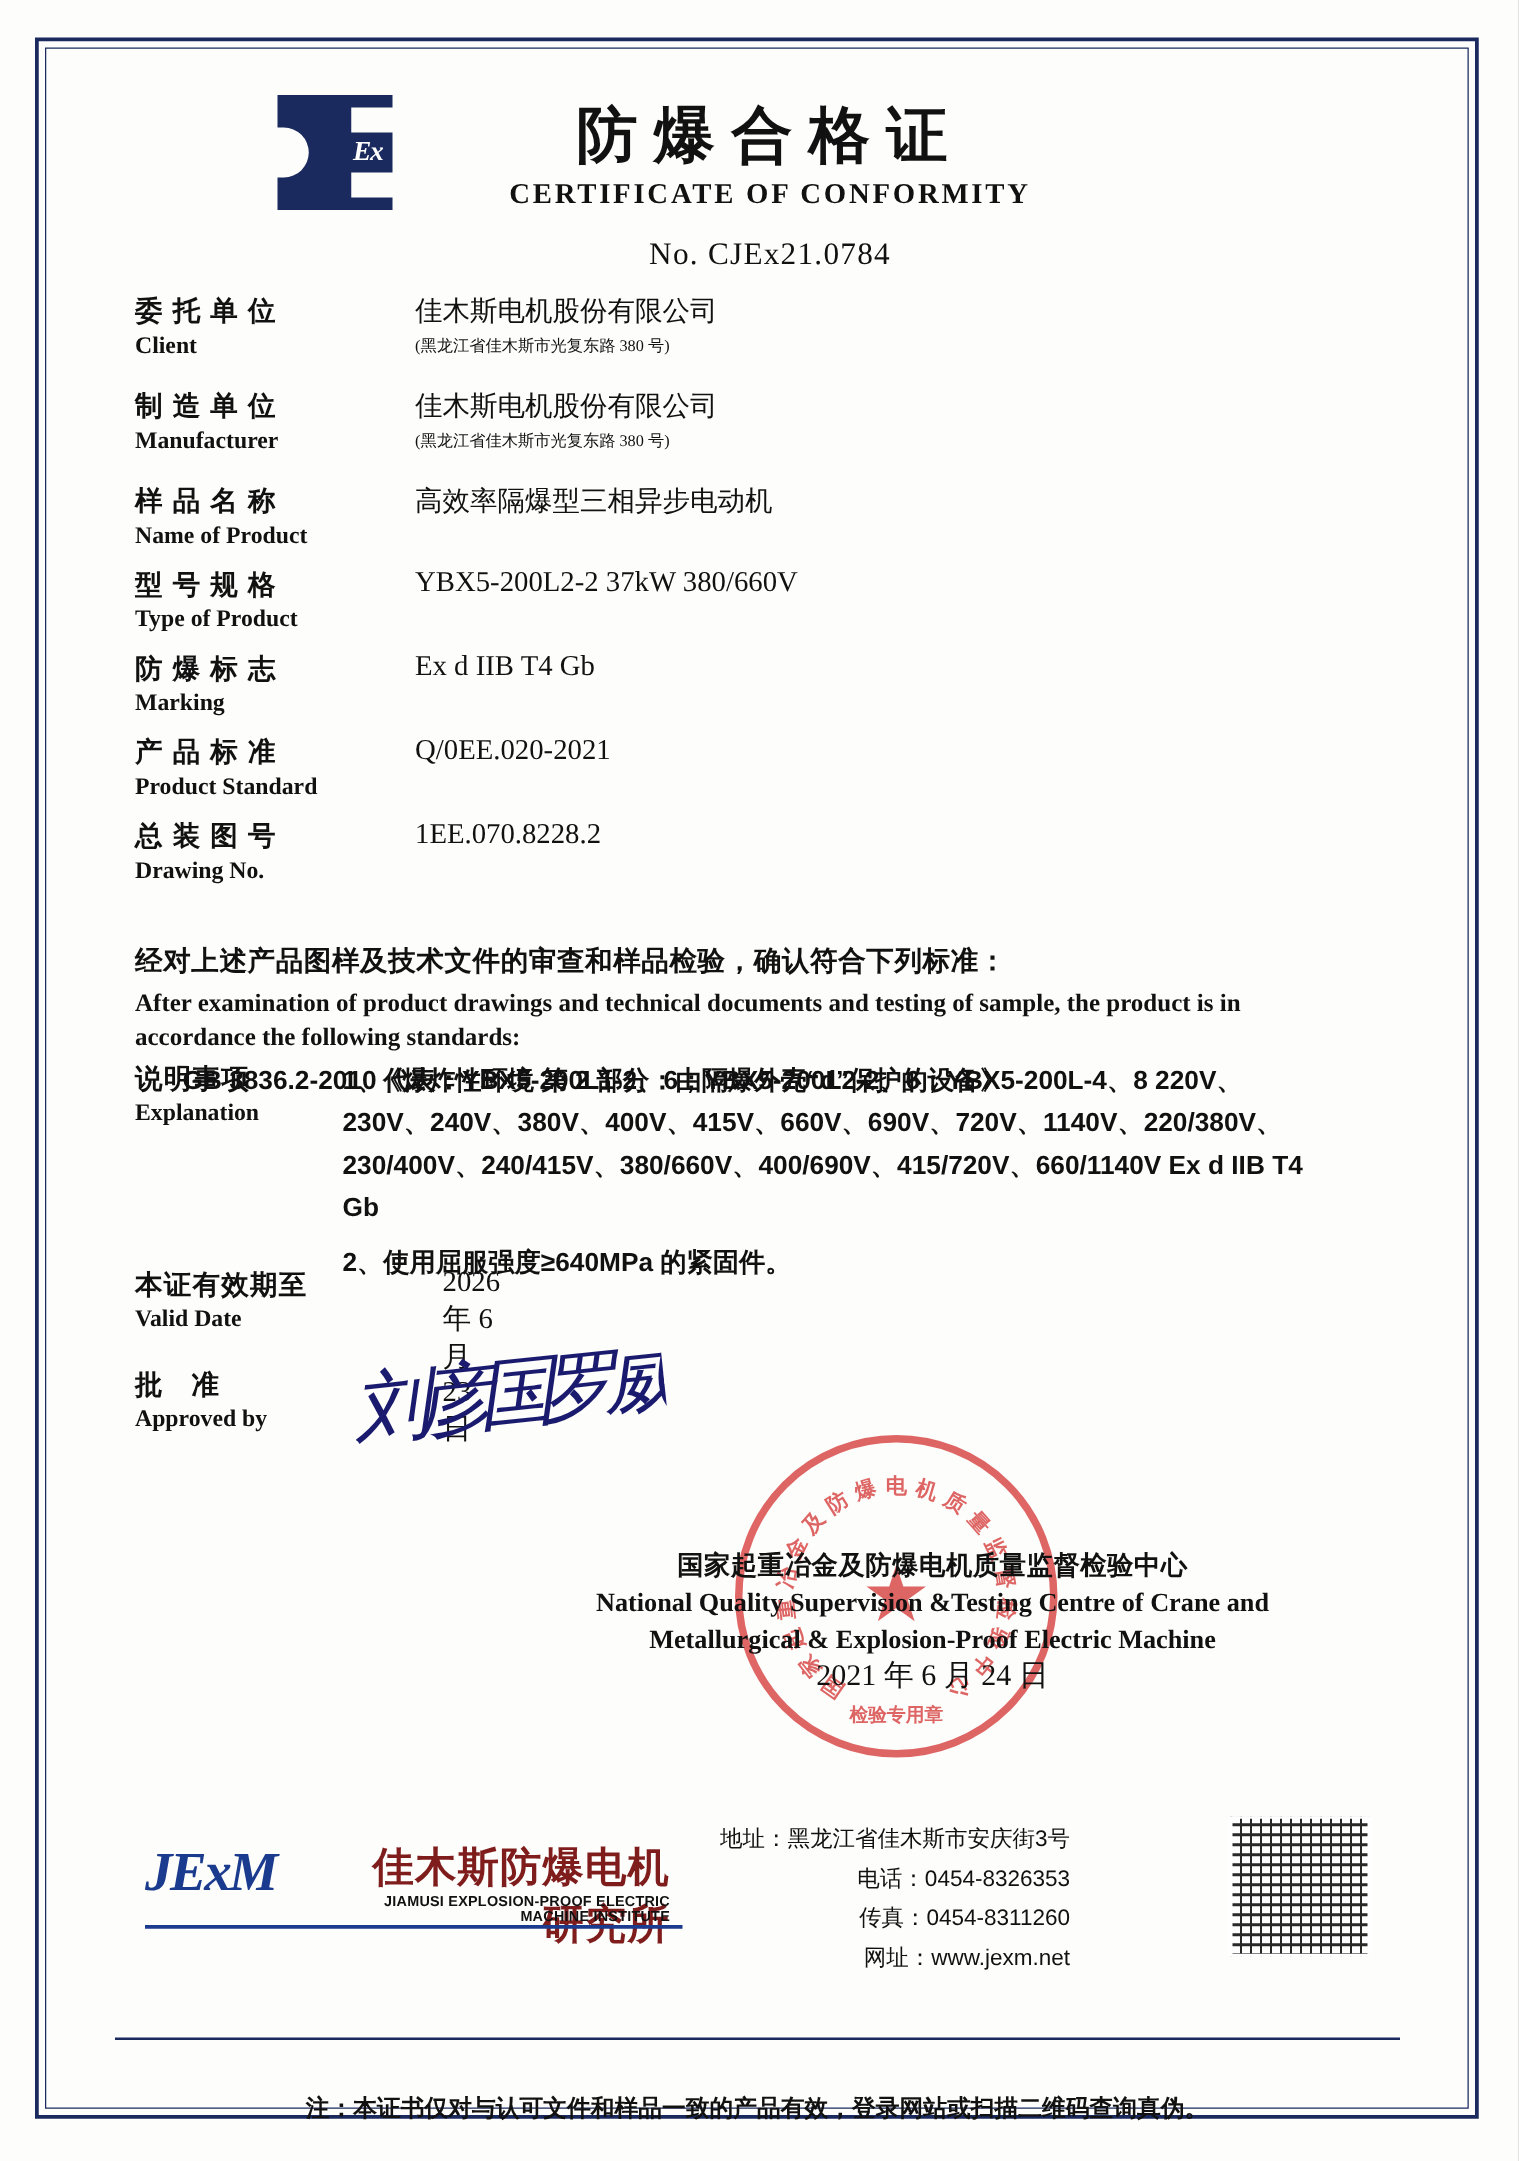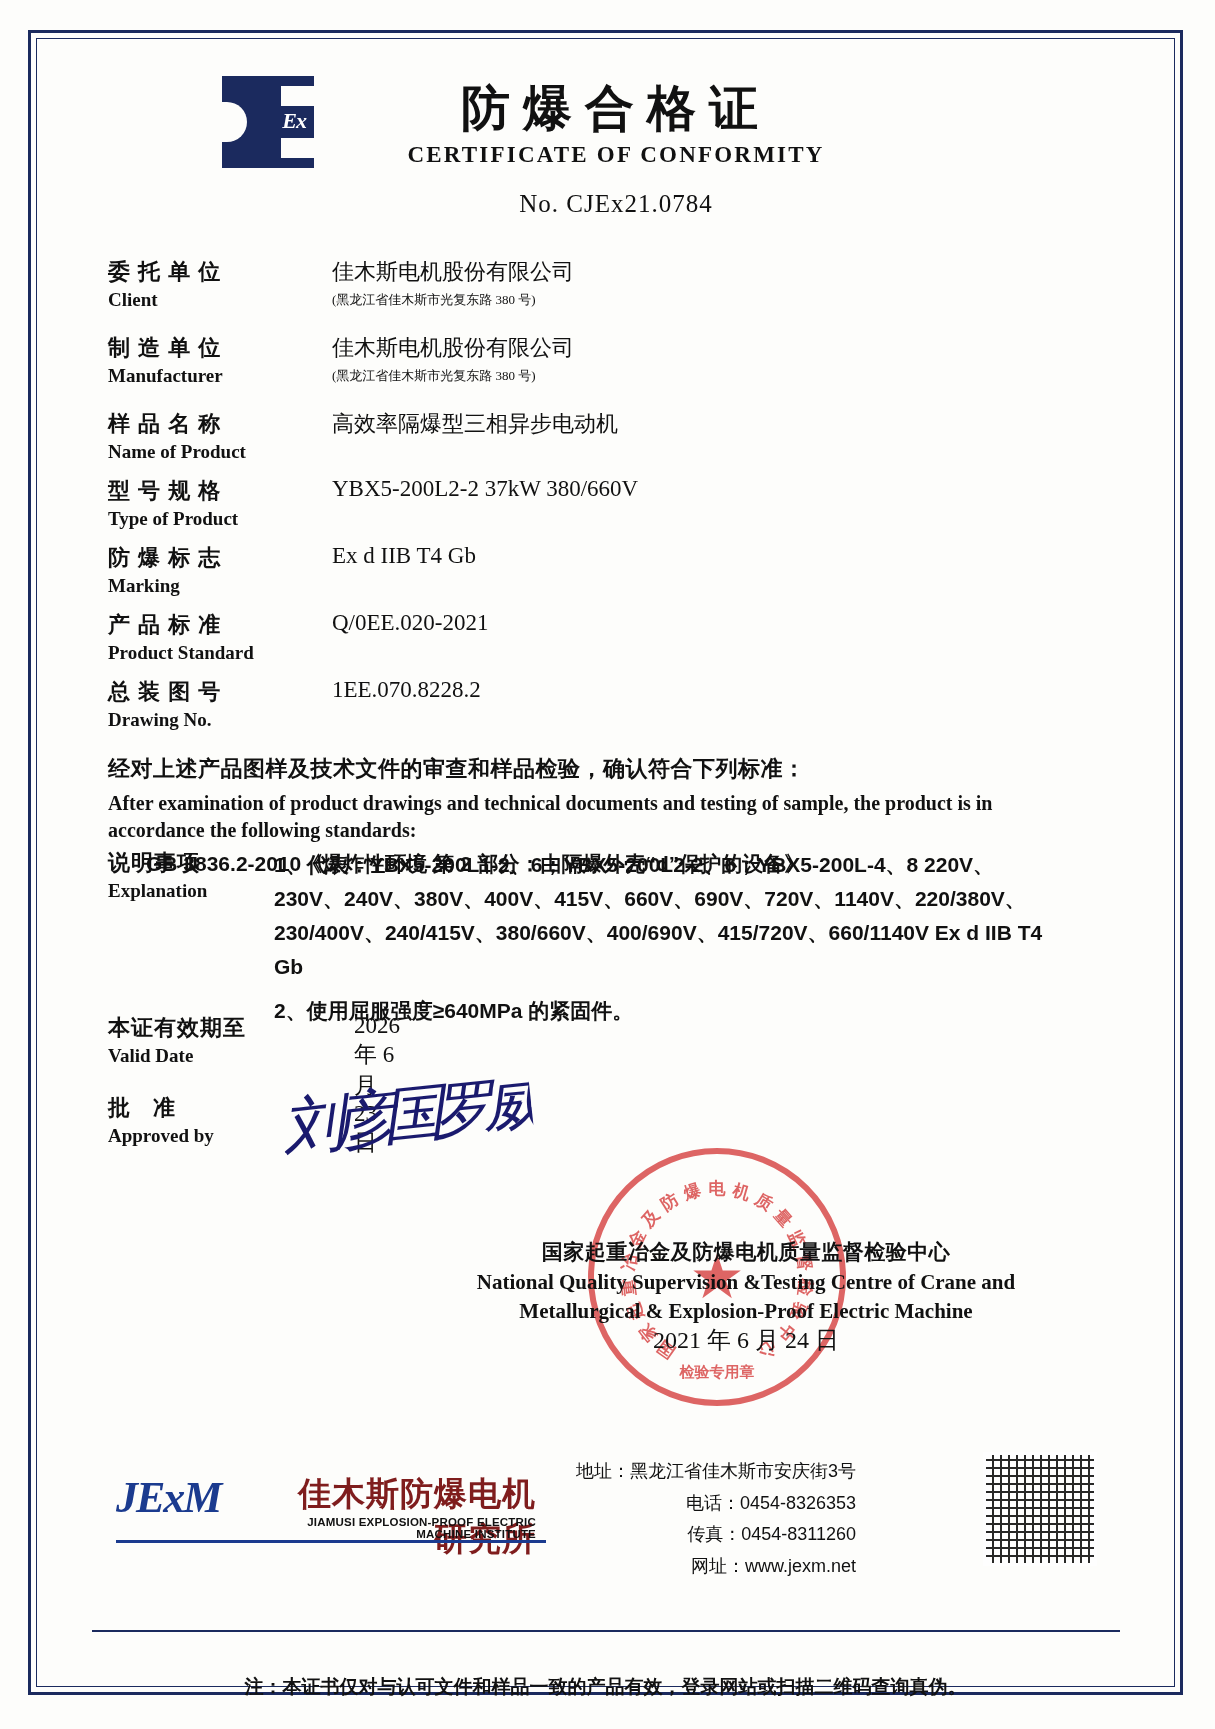--- a/index.html
+++ b/index.html
@@ -110,21 +110,20 @@
     font-size: 25px;
     color: #111;
     letter-spacing: 1px;
   }
 
   
   .fields {
     position: absolute;
     left: 0; top: 196px;
     width: 1139px;
-    margin-top: 23px;
   }
   .field-row {
     position: relative;
     min-height: 66px;
   }
   .lbl {
     position: absolute;
     left: 72px;
     width: 200px;
   }

